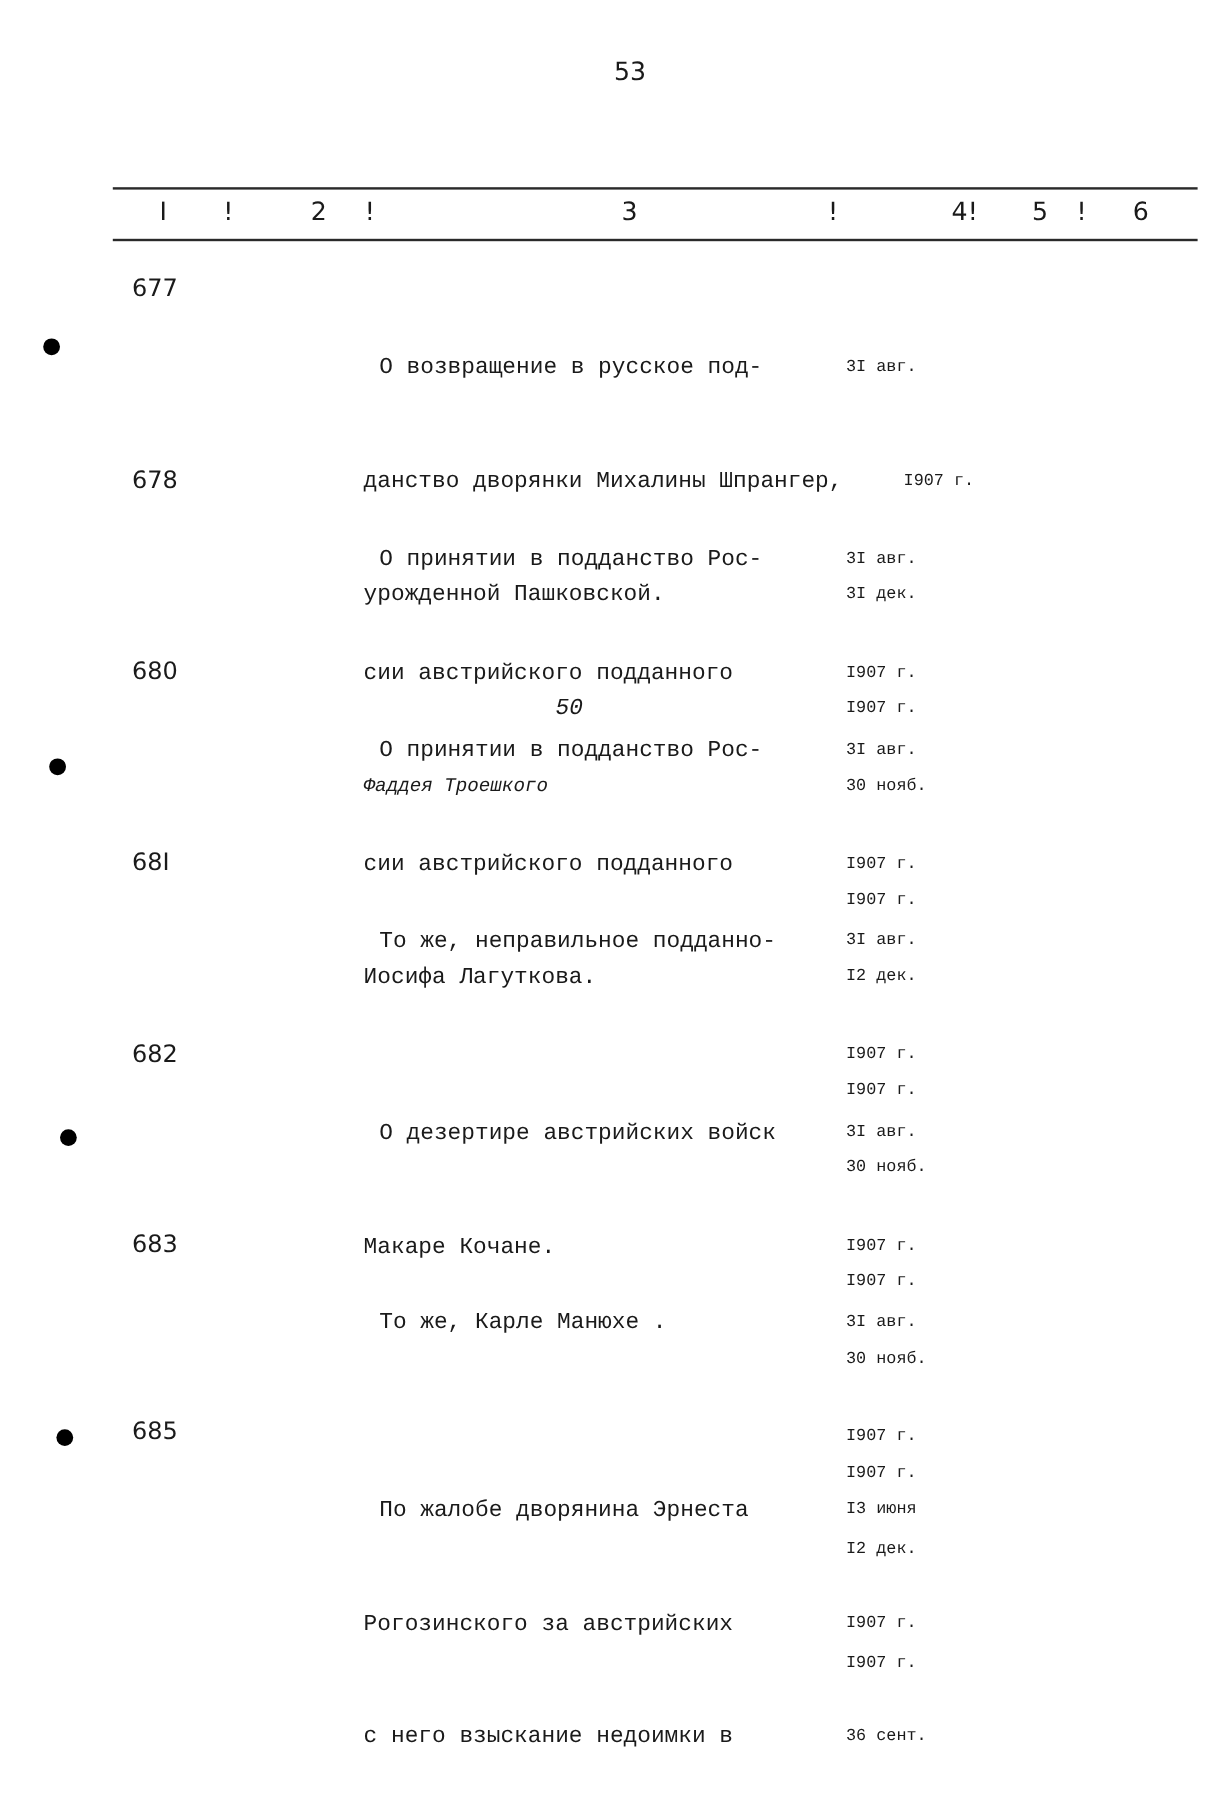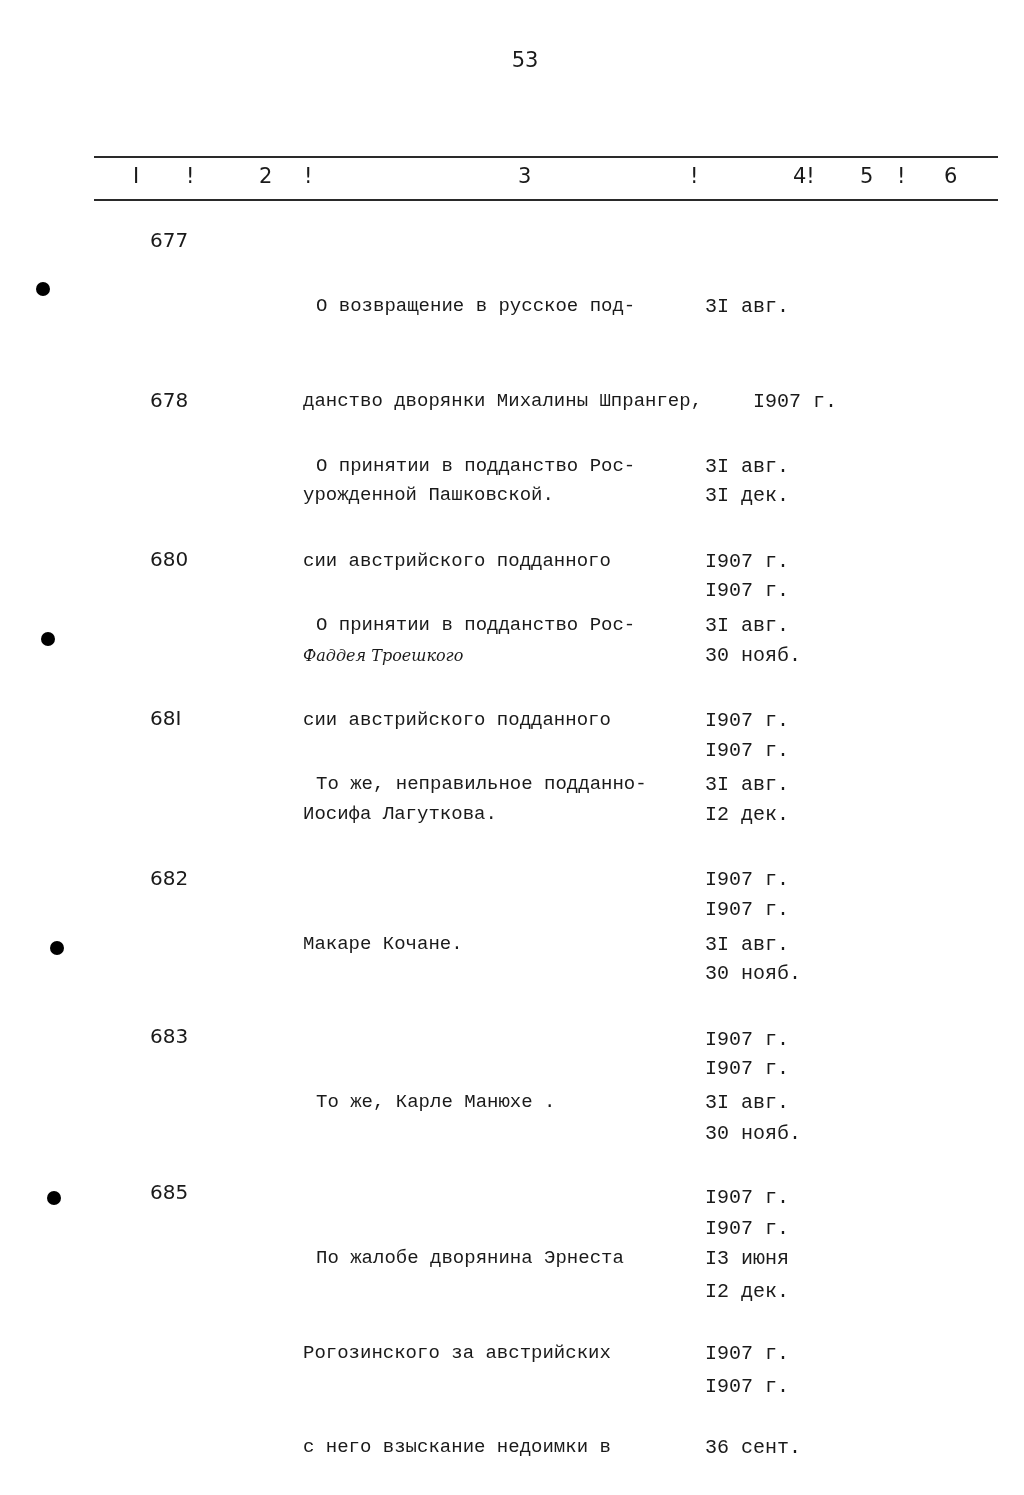--- a/index.html
+++ b/index.html
@@ -16,33 +16,32 @@
   .rule.top { top: 156px; }
   .rule.bottom { top: 199px; }
   .col-head {
     position: absolute; top: 164px; font-size: 21px;
     font-family: "DejaVu Sans", sans-serif;
   }
   .row { position: absolute; left: 0; width: 1024px; }
   .row-num {
     position: absolute; left: 110px; top: 0; font-size: 20px;
     font-family: "DejaVu Sans", sans-serif;
-    margin-left: 40px;
   }
   .row-title {
     position: absolute; left: 303px; top: 0; width: 400px;
     font-size: 19px; line-height: 31.5px; white-space: pre;
     font-family: "Liberation Mono", "DejaVu Sans Mono", monospace;
   }
   .row-dates {
     position: absolute; left: 705px; top: 0;
-    font-size: 20px; line-height: 31.5px; white-space: pre;
+    font-size: 14px; line-height: 31.5px; white-space: pre;
     font-family: "Liberation Mono", "DejaVu Sans Mono", monospace;
   }
-  .row-dates div, .row-title div { height: 31.5px; }
+  .row-dates div, .row-title div { height: 31.5px; font-family: Liberation Mono, monospace; }
   .handwritten {
     font-family: "DejaVu Serif", serif; font-style: italic; font-size: 19px;
   }
   .hole {
     position: absolute; width: 14px; height: 14px; border-radius: 50%;
     background: #000;
   }
 </style>
 </head>
 <body>
@@ -63,20 +62,21 @@
   <span class="col-head" style="left:944px">6</span>
 </div>
 <div class="rule bottom"></div>
 
 <div class="row" style="top:228px">
   <span class="row-num">677</span>
   <div class="row-title">
     <div style="padding-left:13px">О возвращение в русское под-</div>
     <div>данство дворянки Михалины Шпрангер,</div>
     <div>урожденной Пашковской.</div>
+    <div style="padding-left:160px" class="handwritten">50</div>
   </div>
   <div class="row-dates">
     <div>3I авг.</div>
     <div style="padding-left:48px">I907 г.</div>
     <div>3I дек.</div>
     <div>I907 г.</div>
   </div>
 </div>
 
 <div class="row" style="top:388px">
@@ -118,20 +118,21 @@
     <div>3I авг.</div>
     <div>I907 г.</div>
     <div>30 нояб.</div>
     <div>I907 г.</div>
   </div>
 </div>
 
 <div class="row" style="top:866px">
   <span class="row-num">682</span>
   <div class="row-title">
+    <div style="padding-left:13px">О дезертире австрийских войск</div>
     <div>Макаре Кочане.</div>
   </div>
   <div class="row-dates">
     <div>3I авг.</div>
     <div>I907 г.</div>
     <div>30 нояб.</div>
     <div>I907 г.</div>
   </div>
 </div>
 

